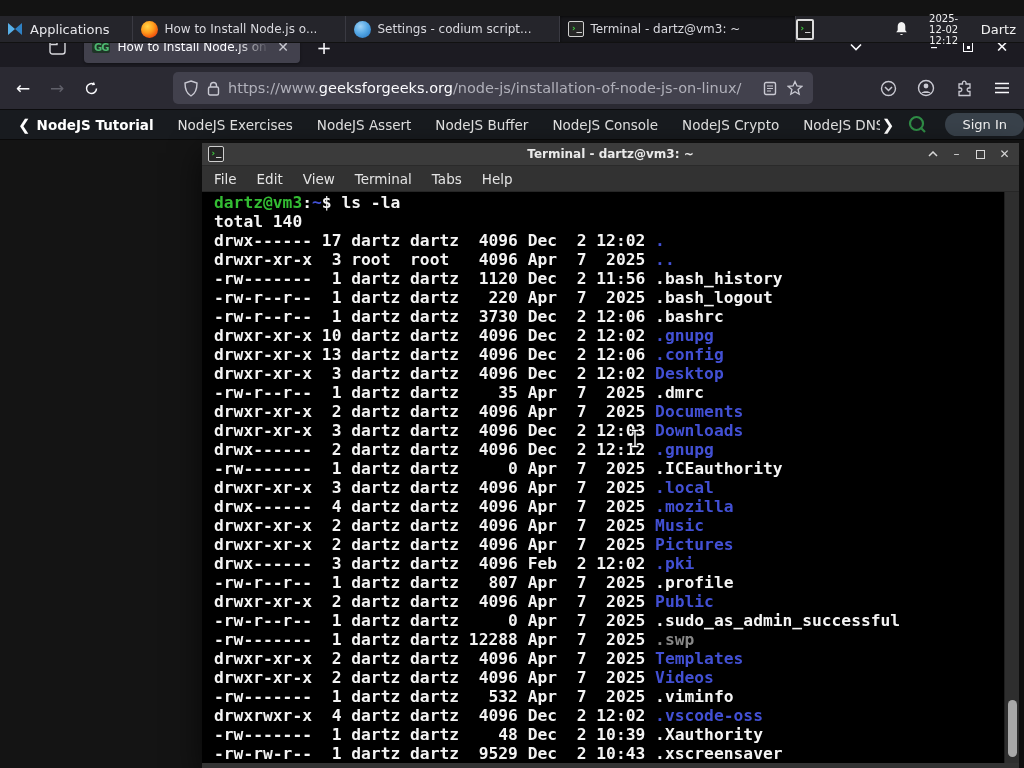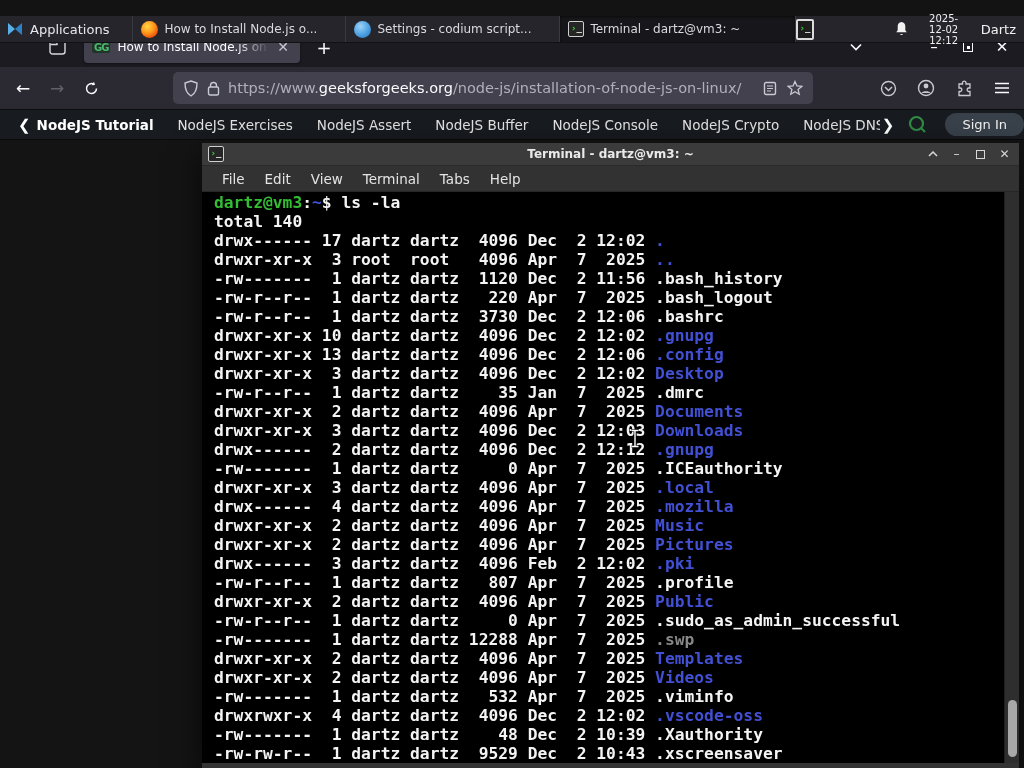--- a/index.html
+++ b/index.html
@@ -71,21 +71,21 @@
 
   .page-bg { position:absolute; left:0; top:113px; width:1024px; height:655px; background:#141414; }
 
   
   .terminal { position:absolute; left:202px; top:143px; width:817px; height:625px; background:#333; box-shadow:0 10px 30px rgba(0,0,0,.65); z-index:30; display:flex; flex-direction:column; }
   .t-titlebar { height:23px; background:#3b3b3b; position:relative; display:flex; align-items:center; padding:0 6px; border-bottom:1px solid #2a2a2a; }
   .t-title { position:absolute; left:0; right:0; text-align:center; color:#eaeaea; font-weight:bold; font-size:12px; }
   .t-controls { margin-left:auto; display:flex; align-items:center; gap:11px; z-index:2; padding-right:2px; }
   .t-ctl { width:13px; height:13px; display:flex; align-items:center; justify-content:center; color:#d8d8d8; font-size:12px; }
   .t-box { width:9px; height:9px; border:1px solid #d8d8d8; }
-  .t-menubar { height:26px; background:#323232; display:flex; align-items:center; padding-left:10px; border-bottom:1px solid #262626; }
+  .t-menubar { height:26px; background:#323232; display:flex; align-items:center; padding-left:2px; border-bottom:1px solid #262626; }
   .t-menu-item { color:#e4e4e4; font-size:13.5px; padding:0 10px; }
   .t-content { position:relative; flex:1; background:#000; overflow:hidden; }
   .t-text { position:absolute; left:12px; top:1px; right:16px; font-family:"DejaVu Sans Mono","Liberation Mono",monospace; font-size:16.3px; font-weight:bold; line-height:19px; color:#f4f4f4; }
   .tline { white-space:pre; }
   .p-green { color:#33bd33; }
   .p-blue, .fn-dir { color:#4250d4; }
   .fn-file { color:#f4f4f4; }
   .fn-dim { color:#878787; }
   .t-scrollbar { position:absolute; right:0; top:0; bottom:0; width:15px; background:#2e2e2e; border-left:1px solid #1f1f1f; }
   .t-thumb { position:absolute; left:3px; width:9px; bottom:6px; height:57px; background:#a8a8a8; border-radius:5px; }
@@ -284,21 +284,21 @@
         <div class="tline">total 140</div>
         <div id="tlisting">
             <div class="tline"><span>drwx------ 17 dartz dartz  4096 Dec  2 12:02 </span><span class="fn-dir">.</span></div>
             <div class="tline"><span>drwxr-xr-x  3 root  root   4096 Apr  7  2025 </span><span class="fn-dir">..</span></div>
             <div class="tline"><span>-rw-------  1 dartz dartz  1120 Dec  2 11:56 </span><span class="fn-file">.bash_history</span></div>
             <div class="tline"><span>-rw-r--r--  1 dartz dartz   220 Apr  7  2025 </span><span class="fn-file">.bash_logout</span></div>
             <div class="tline"><span>-rw-r--r--  1 dartz dartz  3730 Dec  2 12:06 </span><span class="fn-file">.bashrc</span></div>
             <div class="tline"><span>drwxr-xr-x 10 dartz dartz  4096 Dec  2 12:02 </span><span class="fn-dir">.gnupg</span></div>
             <div class="tline"><span>drwxr-xr-x 13 dartz dartz  4096 Dec  2 12:06 </span><span class="fn-dir">.config</span></div>
             <div class="tline"><span>drwxr-xr-x  3 dartz dartz  4096 Dec  2 12:02 </span><span class="fn-dir">Desktop</span></div>
-            <div class="tline"><span>-rw-r--r--  1 dartz dartz    35 Jan  7  2025 </span><span class="fn-file">.dmrc</span></div>
+            <div class="tline"><span>-rw-r--r--  1 dartz dartz    35 Apr  7  2025 </span><span class="fn-file">.dmrc</span></div>
             <div class="tline"><span>drwxr-xr-x  2 dartz dartz  4096 Apr  7  2025 </span><span class="fn-dir">Documents</span></div>
             <div class="tline"><span>drwxr-xr-x  3 dartz dartz  4096 Dec  2 12:03 </span><span class="fn-dir">Downloads</span></div>
             <div class="tline"><span>drwx------  2 dartz dartz  4096 Dec  2 12:12 </span><span class="fn-dir">.gnupg</span></div>
             <div class="tline"><span>-rw-------  1 dartz dartz     0 Apr  7  2025 </span><span class="fn-file">.ICEauthority</span></div>
             <div class="tline"><span>drwxr-xr-x  3 dartz dartz  4096 Apr  7  2025 </span><span class="fn-dir">.local</span></div>
             <div class="tline"><span>drwx------  4 dartz dartz  4096 Apr  7  2025 </span><span class="fn-dir">.mozilla</span></div>
             <div class="tline"><span>drwxr-xr-x  2 dartz dartz  4096 Apr  7  2025 </span><span class="fn-dir">Music</span></div>
             <div class="tline"><span>drwxr-xr-x  2 dartz dartz  4096 Apr  7  2025 </span><span class="fn-dir">Pictures</span></div>
             <div class="tline"><span>drwx------  3 dartz dartz  4096 Feb  2 12:02 </span><span class="fn-dir">.pki</span></div>
             <div class="tline"><span>-rw-r--r--  1 dartz dartz   807 Apr  7  2025 </span><span class="fn-file">.profile</span></div>

